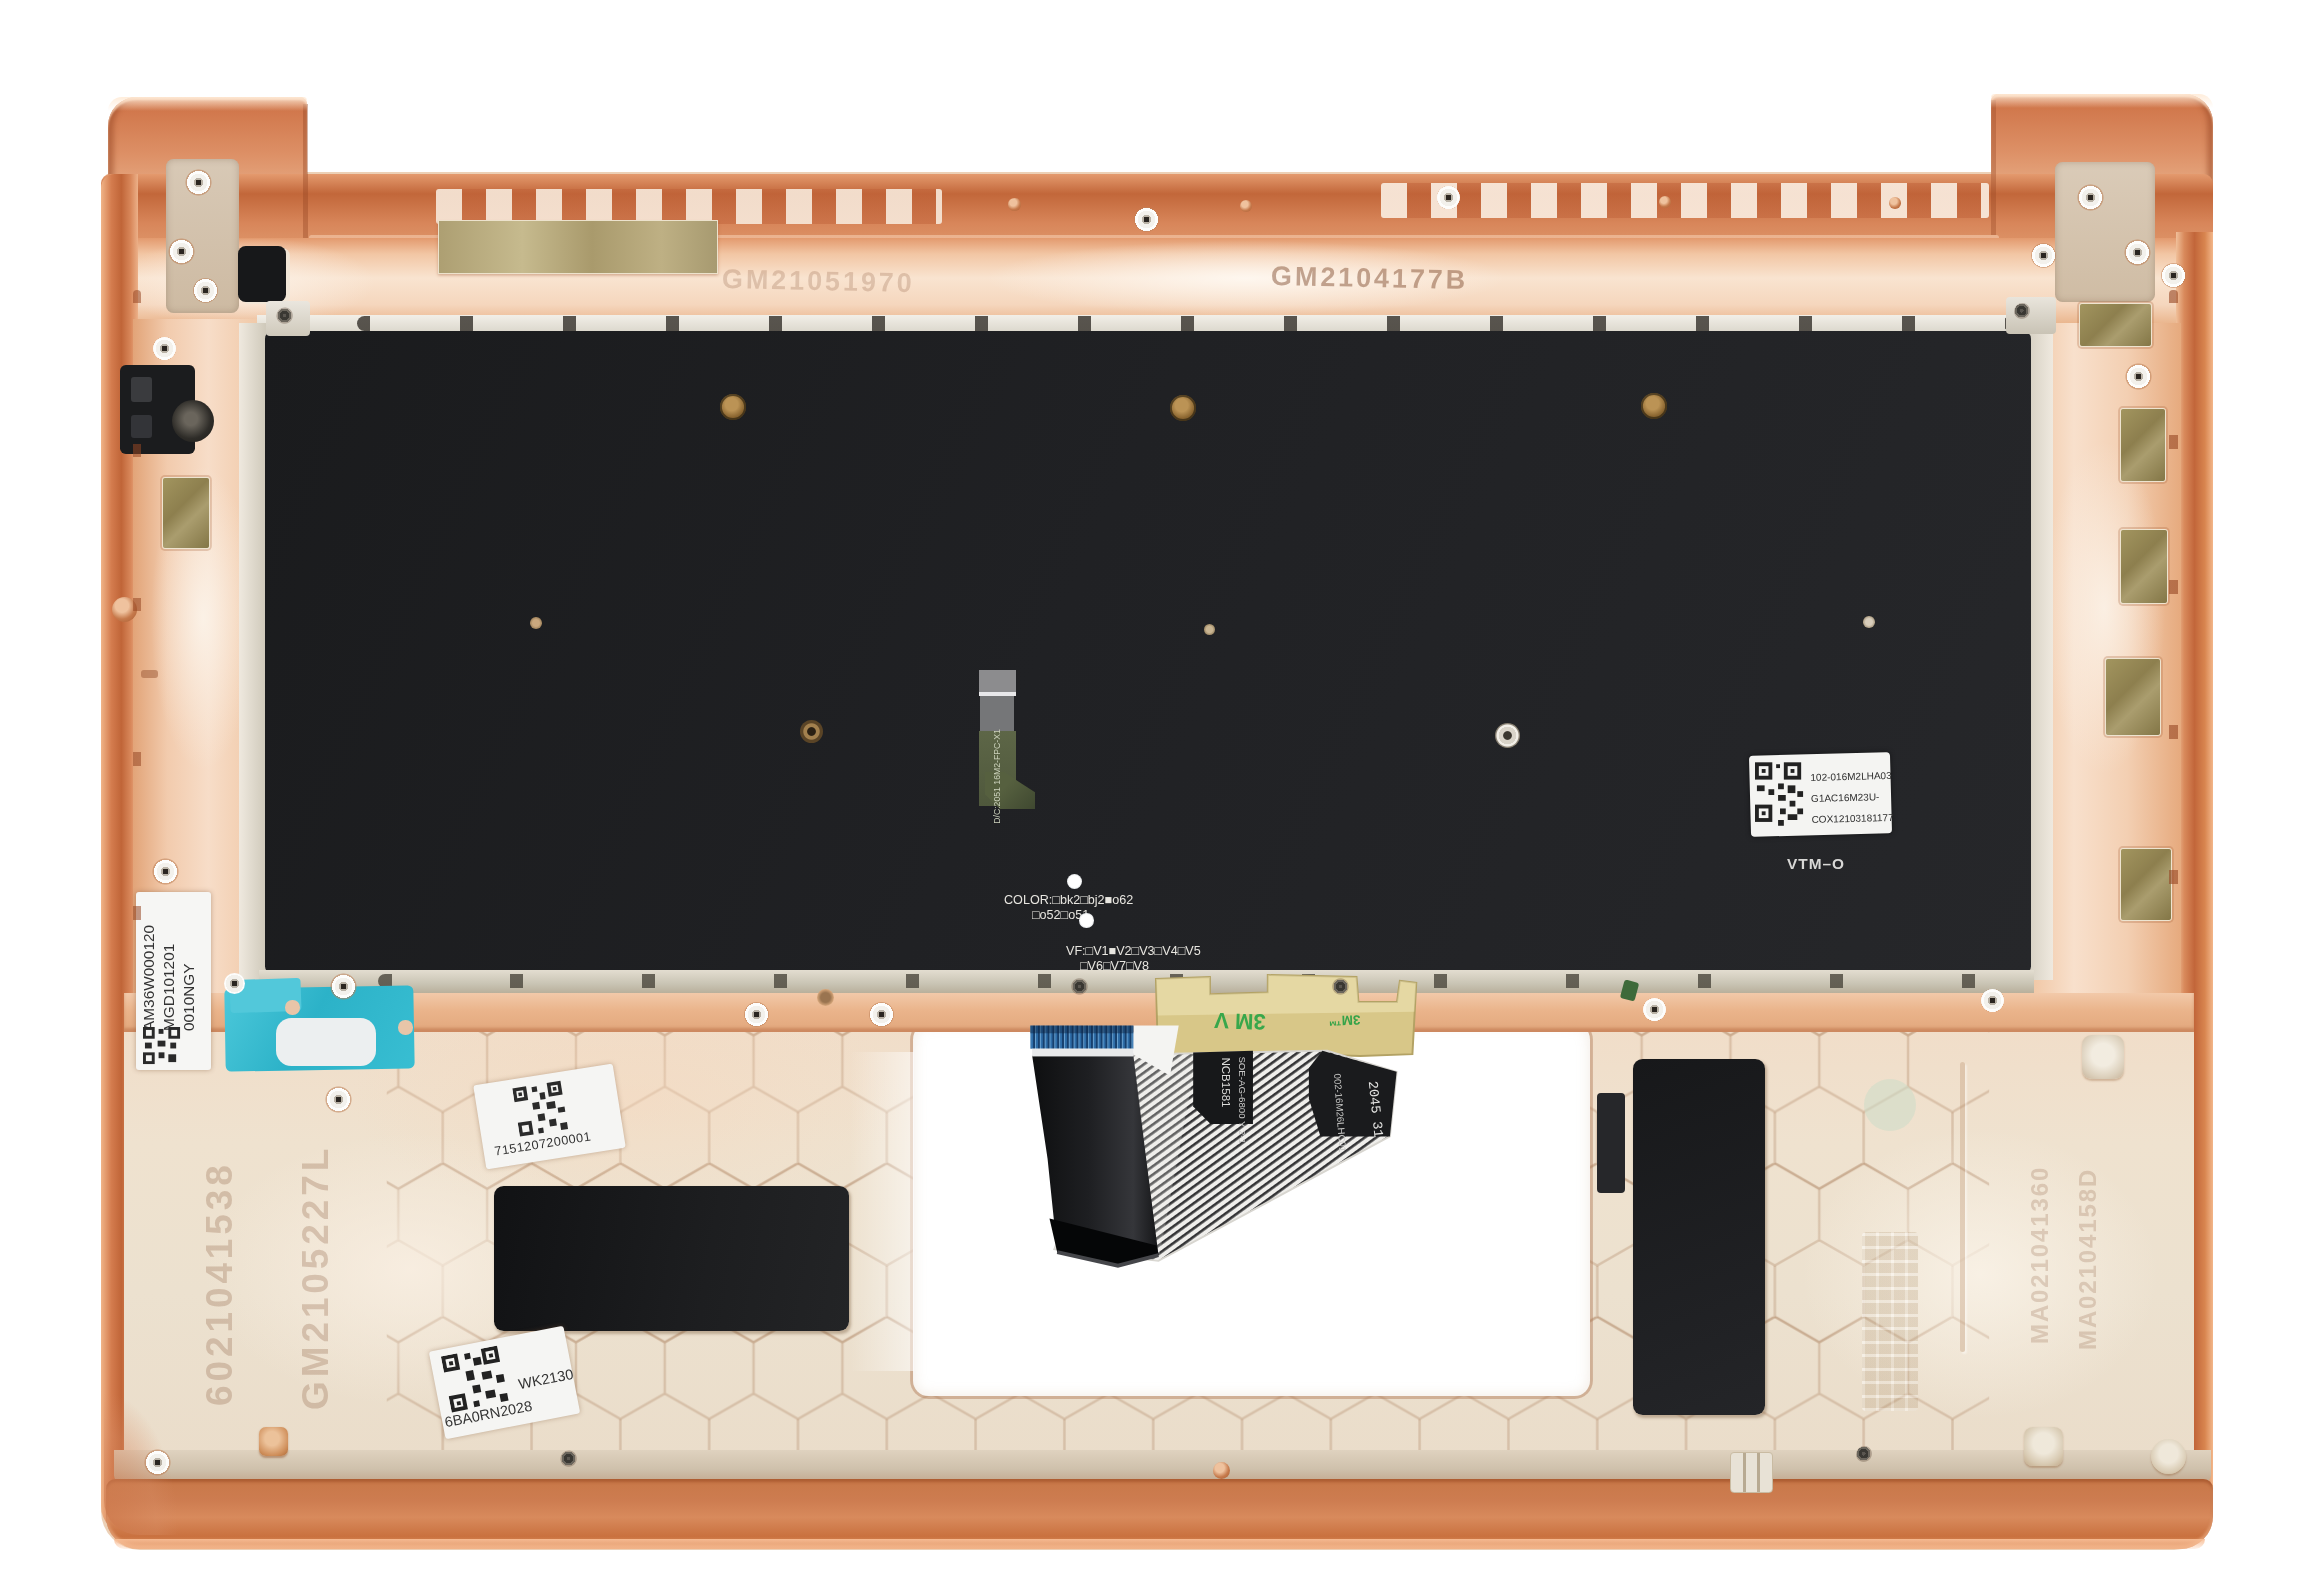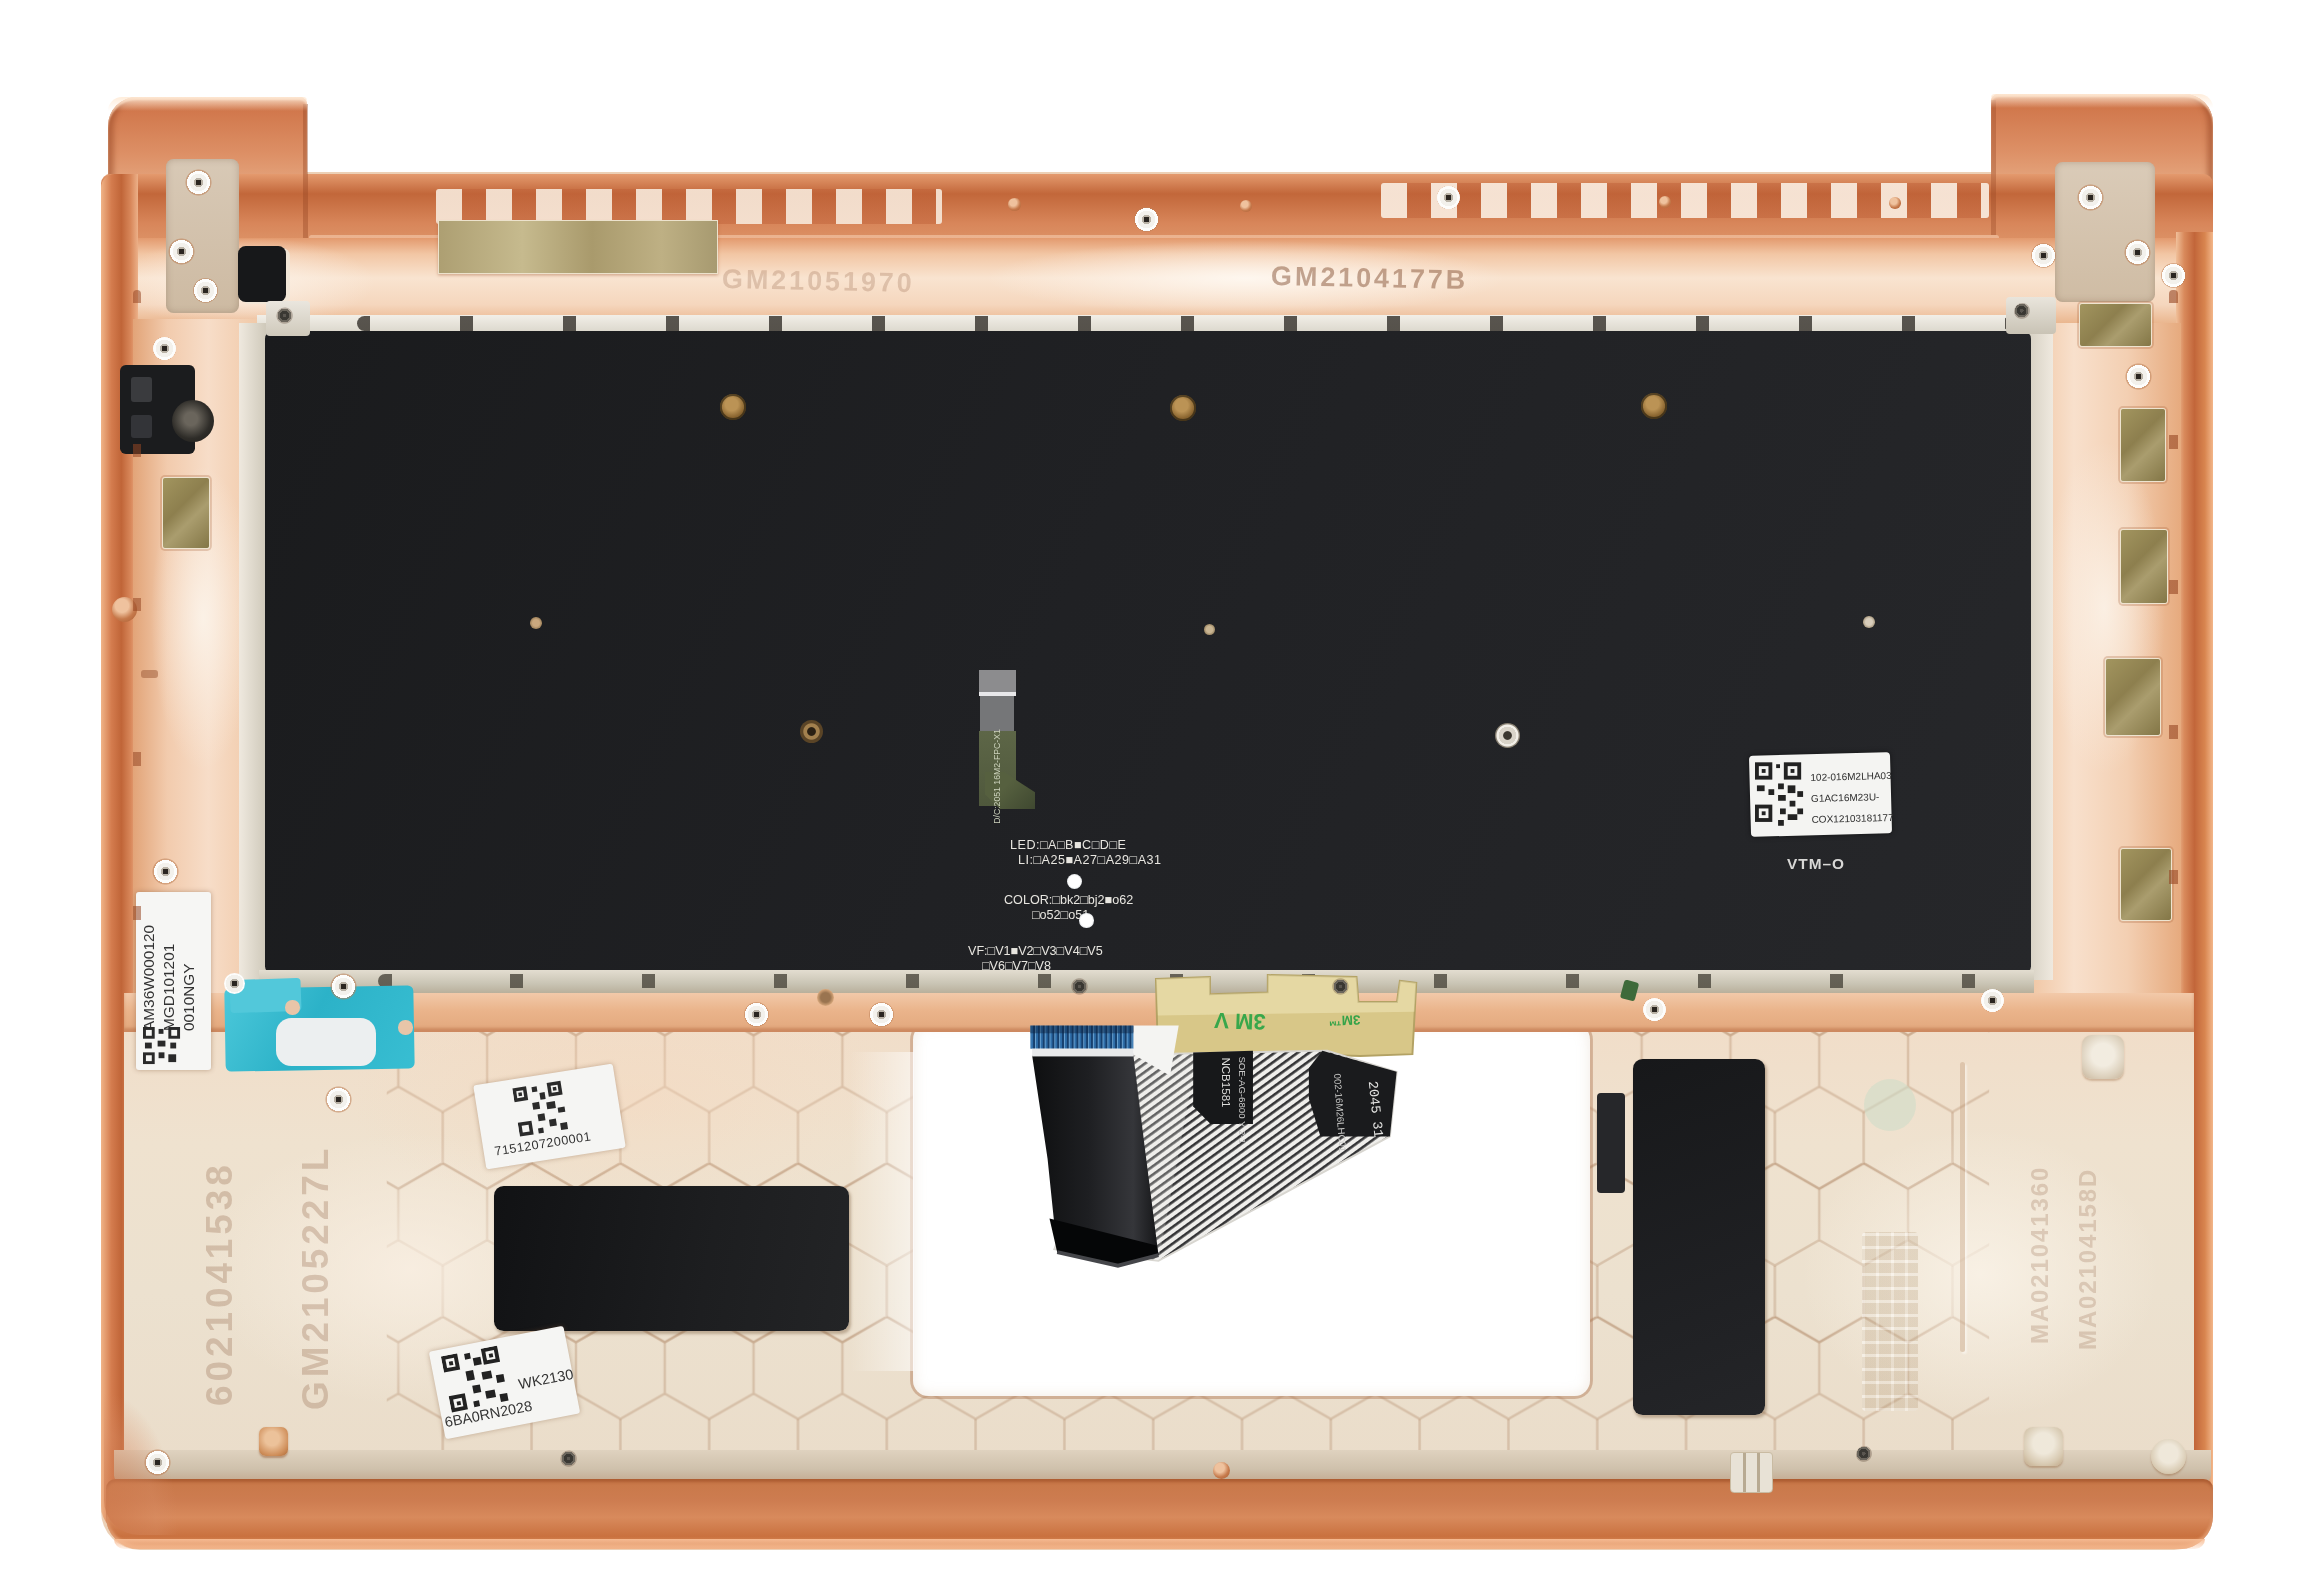--- a/index.html
+++ b/index.html
@@ -141,25 +141,23 @@
 <div class="a" style="left:979px;top:692px;width:37px;height:3.9px;background:#e8e8ea;"></div>
 
 <div class="a" style="left:980px;top:696px;width:34px;height:35px;background:#757678;"></div>
 
 <div class="a" style="left:979px;top:731px;width:37px;height:75px;background:linear-gradient(180deg,#5d6647 0,#4f583c 100%);"></div>
 
 <div class="a" style="left:985px;top:772px;width:50px;height:37px;background:linear-gradient(135deg,#56603f 40%,#3f4830 100%);clip-path:polygon(0 0,38% 0,100% 55%,100% 100%,30% 100%,0 60%);"></div>
 
 <div class="a" style="left:964px;top:784px;width:68px;height:11.6px;color:#cdd3bd;font-size:8.7px;letter-spacing:0;transform:rotate(-90deg);transform-origin:50% 50%;white-space:nowrap;text-align:center">D/C:2051 16M2-FPC-X1</div>
 
-<div class="a" style="left:1010px;top:838px;width:212px;height:126px;color:#e8e6e0;font-size:12.6px;line-height:14.5px;letter-spacing:0.5px;white-space:pre">LED:□A□B■C□D□E
-  LI:□A25■A27□A29□A31</div>
 <div class="a" style="left:1004px;top:893px;width:232px;height:77px;color:#e8e6e0;font-size:12.6px;line-height:14.5px;white-space:pre">COLOR:□bk2□bj2■o62
         □o52□o51</div>
-<div class="a" style="left:968px;top:944px;width:232px;height:39px;color:#e8e6e0;font-size:12.6px;line-height:14.5px;white-space:pre">VF:□V1■V2□V3□V4□V5
+<div class="a" style="left:1066px;top:944px;width:232px;height:39px;color:#e8e6e0;font-size:12.6px;line-height:14.5px;white-space:pre">VF:□V1■V2□V3□V4□V5
     □V6□V7□V8</div>
 
 <div class="a" style="left:1067px;top:874px;width:15.4px;height:15.4px;border-radius:50%;background:radial-gradient(circle,#fff 0 55%,#cfd4d8 80%,#8a9298 100%)"></div>
 
 <div class="a" style="left:1079px;top:913px;width:14.5px;height:14.5px;border-radius:50%;background:radial-gradient(circle,#fff 0 55%,#cfd4d8 80%,#8a9298 100%)"></div>
 
 <div class="a" style="left:1750px;top:754px;width:141px;height:81px;background:#f4f4f2;border-radius:3.9px;transform:rotate(-1.5deg);box-shadow:0 0 5.8px rgba(0,0,0,.5)"></div>
 <svg class="a" style="left:1755px;top:762px" width="50" height="66" viewBox="0 0 52 68">
 <g fill="#222">
 <rect x="0" y="0" width="18" height="18"></rect>

